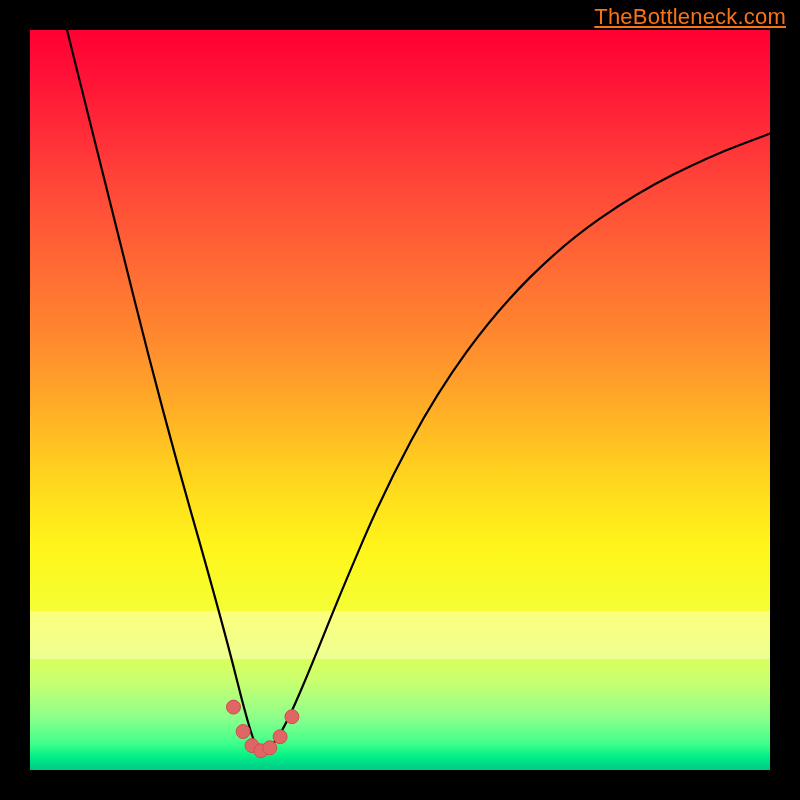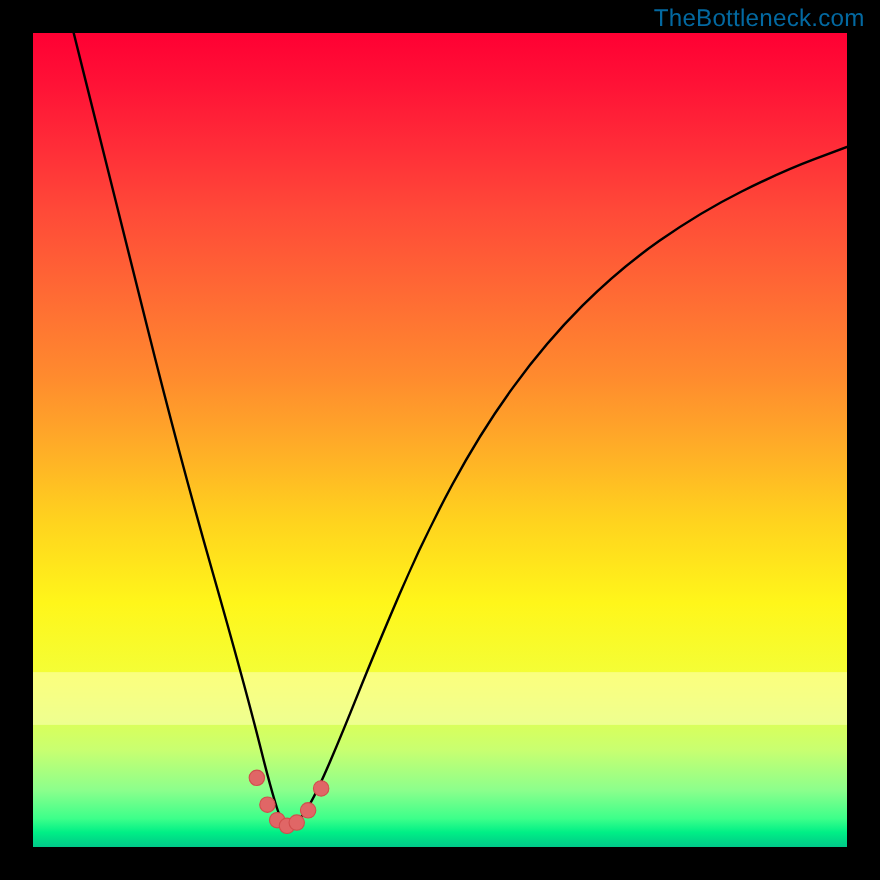--- a/index.html
+++ b/index.html
@@ -13,26 +13,27 @@
   }
   .container {
     position: relative;
     width: 800px;
     height: 800px;
   }
   .watermark {
     position: absolute;
     top: 4px;
     right: 14px;
-    color: #0369a1;
+    color: #f97316;
     font-size: 22px;
     font-weight: 500;
     letter-spacing: 0.2px;
     z-index: 5;
     user-select: none;
+    text-decoration: underline;
   }
   .plot-area {
     position: absolute;
     left: 30px;
     top: 30px;
     width: 740px;
     height: 740px;
     overflow: hidden;
   }
   .gradient-bg {

